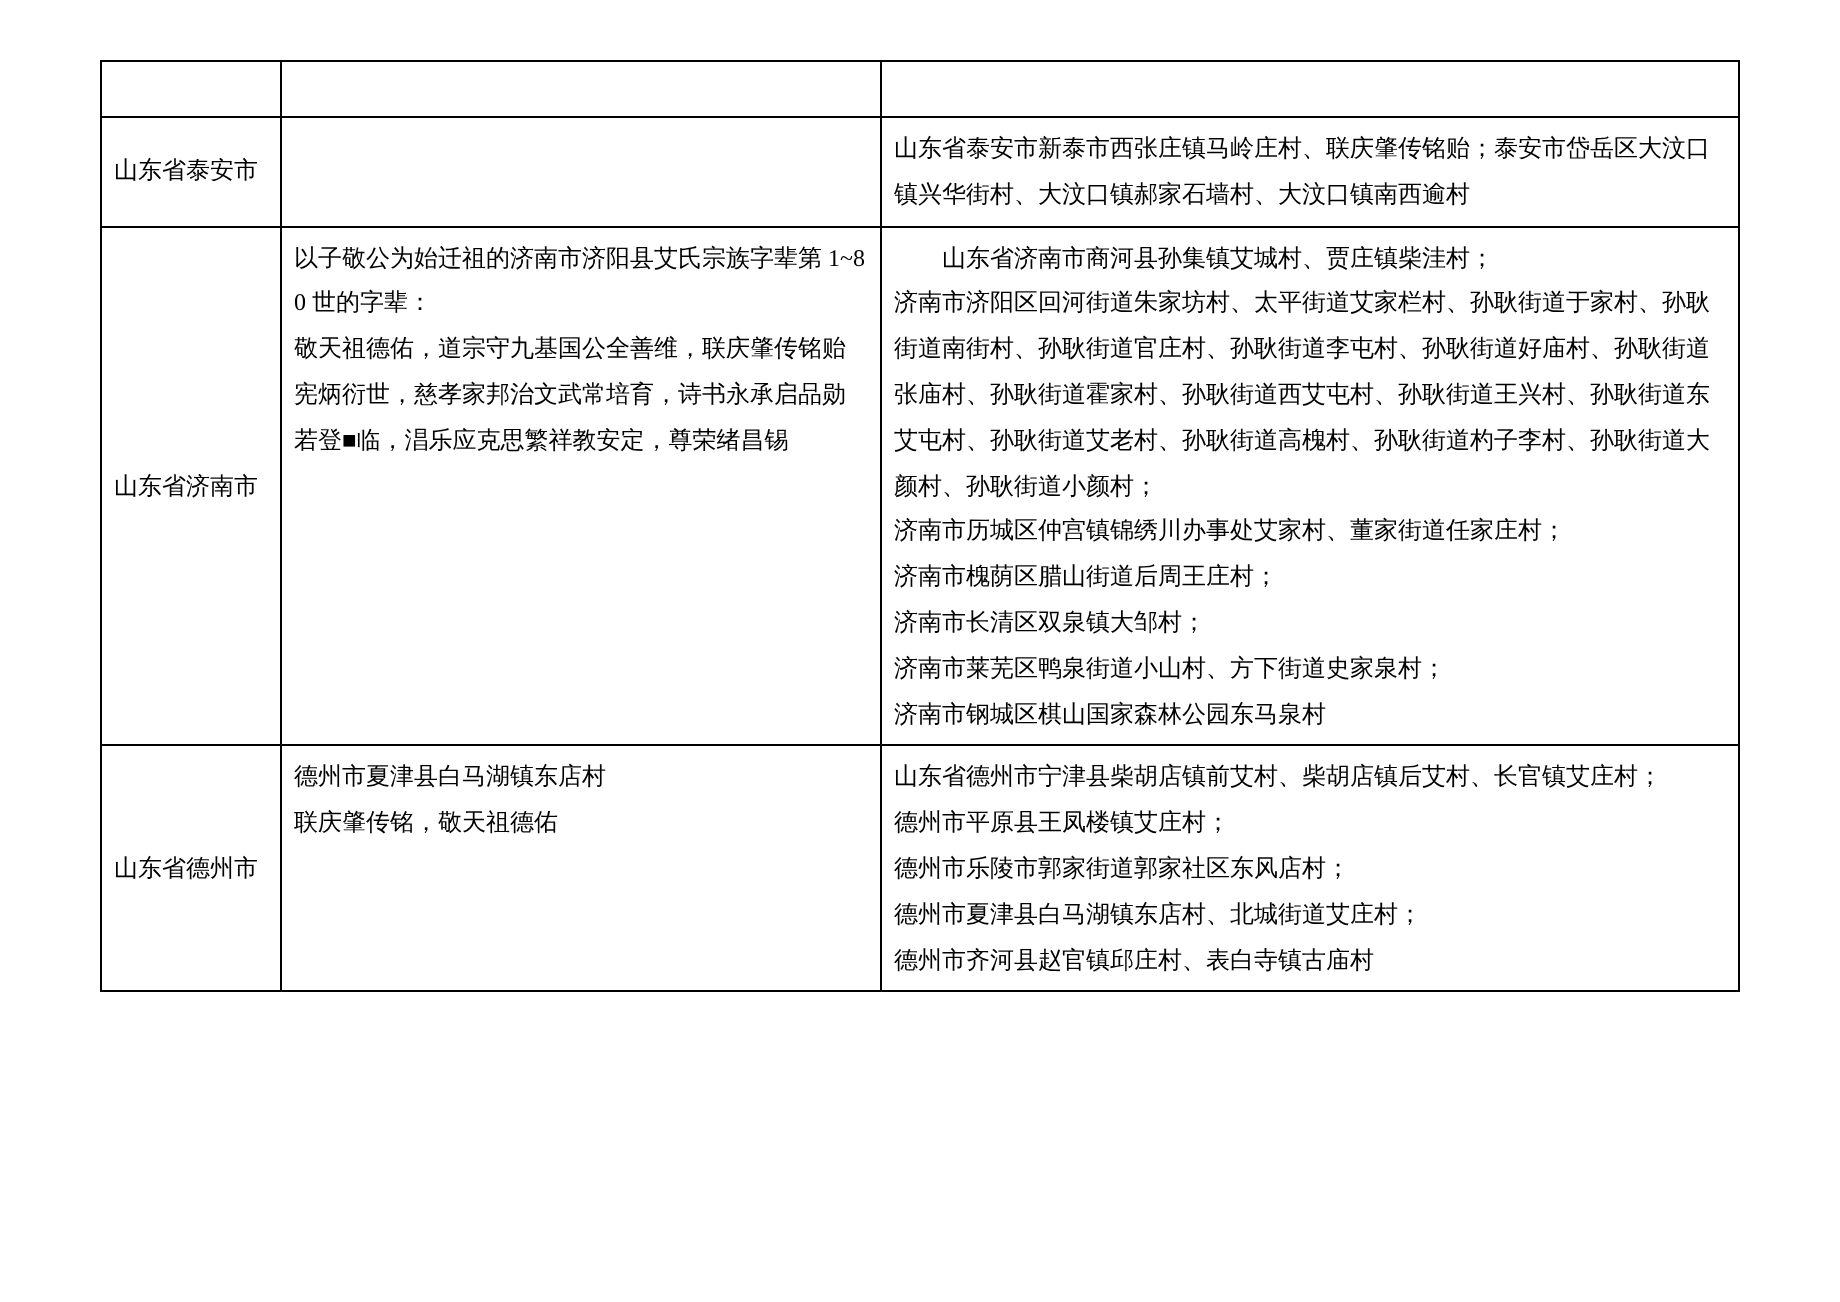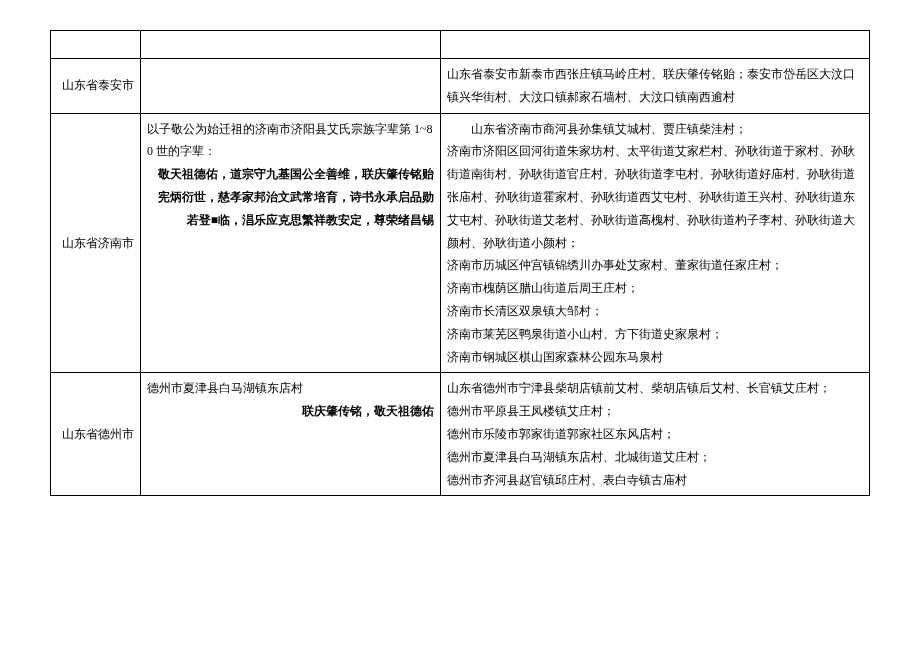--- a/index.html
+++ b/index.html
@@ -28,36 +28,35 @@
     td {
       border: 1px solid #000;
       vertical-align: top;
       padding: 4px 6px;
       line-height: 1.9;
       word-wrap: break-word;
       word-break: break-all;
     }
     td.region {
       width: 90px;
-      text-align: right;
+      text-align: left;
       vertical-align: middle;
     }
     td.genealogy {
       width: 300px;
     }
     td.villages {
       width: auto;
     }
     .header-row td {
       height: 28px;
     }
     .center-line {
-      text-align: right;
+      text-align: left;
       display: block;
-      font-weight: bold;
     }
   </style>
 </head>
 <body>
 
 <div class="table-wrap">
   <table>
     <tbody>
         <tr class="header-row">
       <td class="region"></td>

